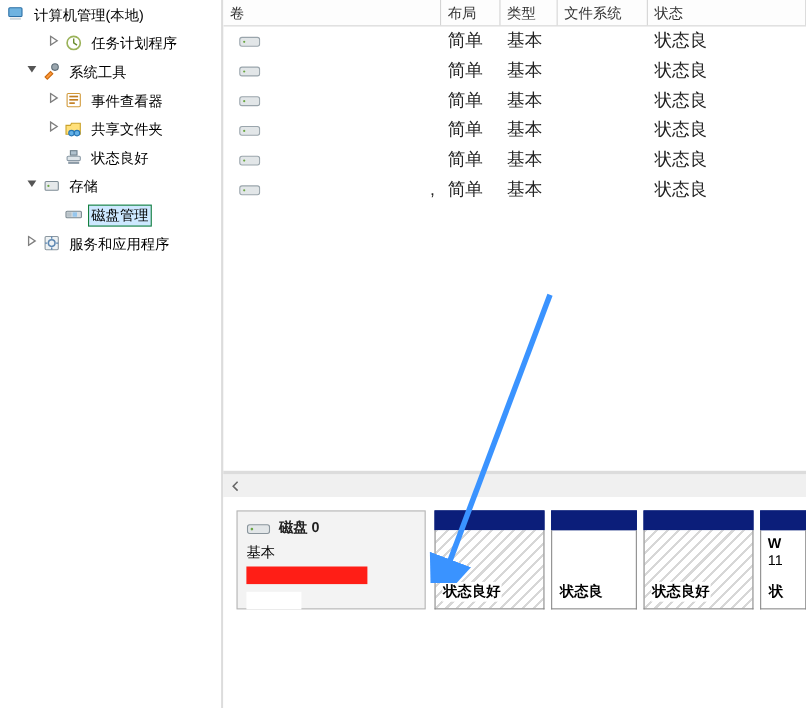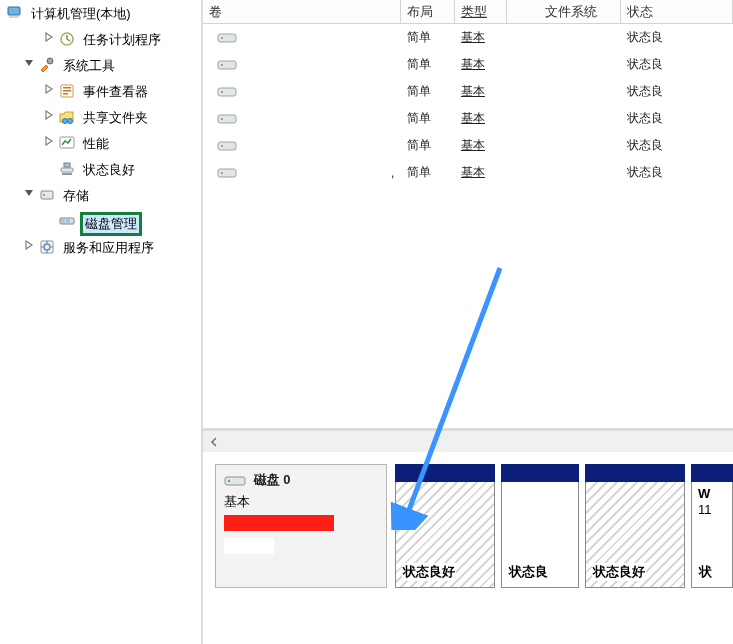--- a/index.html
+++ b/index.html
@@ -60,21 +60,21 @@
       width: 18px;
       height: 18px;
       margin-right: 4px;
       display: inline-flex;
       align-items: center;
       justify-content: center;
     }
     .tree-row .label { padding: 1px 3px; }
     .tree-row.selected .label {
       background: #cde8ff;
-      border: 3px solid #15803d;
+      border: 1px solid #15803d;
       padding: 0 2px;
     }
     
     .volumes {
       flex: 0 0 430px;
       border-bottom: 2px solid #dcdcdc;
       overflow: hidden;
     }
     .vol-header {
       display: flex;
@@ -85,34 +85,34 @@
     .vol-header .colh {
       border-right: 1px solid #d4d4d4;
       display: flex;
       align-items: center;
       padding-left: 6px;
       font-size: 13px;
       color: #333;
     }
     .col-vol   { flex: 0 0 198px; }
     .col-layout{ flex: 0 0 54px; }
-    .col-type  { flex: 0 0 52px; text-decoration: underline; }
-    .col-fs    { flex: 0 0 82px; margin-left: 32px; }
+    .col-type  { flex: 0 0 52px; }
+    .col-fs    { flex: 0 0 82px; }
     .col-stat  { flex: 1 1 auto; }
     .vol-rows { }
     .vol-row {
       display: flex;
       height: 27px;
       align-items: center;
     }
     .vol-row .cell {
       padding-left: 6px;
       display: flex;
       align-items: center;
-      font-size: 12px;
+      font-size: 16px;
       color: #222;
     }
     .vol-row .vol-icon {
       width: 20px; height: 14px;
       margin-left: 8px;
       display: inline-flex; align-items: center; justify-content: center;
     }
     .vol-row .vol-icon svg { display:block; }
 
     
@@ -135,21 +135,21 @@
     .disk-panel {
       flex: 1;
       background: #fff;
       padding: 12px 0 0 12px;
       position: relative;
       overflow:hidden;
     }
     .disk-strip {
       display:flex;
       align-items:stretch;
-      height: 124px;
+      height: 90px;
     }
     .disk-info {
       width: 172px;
       border: 1px solid #b5b5b5;
       background: #f3f3f3;
       padding: 6px 8px;
       position: relative;
     }
     .disk-info .di-icon {
       width: 22px; height: 16px;
@@ -293,34 +293,20 @@
         <span class="icon">
           <svg width="18" height="18" viewBox="0 0 18 18">
               <path d="M2 6 L6 6 L7 4 L15 4 L15 14 L2 14 Z" fill="#ffe07a" stroke="#caa22a"></path>
               <circle cx="7" cy="13" r="2.5" fill="#62b0e8" stroke="#2575b5"></circle>
               <circle cx="12" cy="13" r="2.5" fill="#62b0e8" stroke="#2575b5"></circle>
             </svg>
         </span>
         <span class="label">共享文件夹</span>
       </div>
 
-      <div class="tree-row indent-2">
-        <span class="expander">
-          <svg width="10" height="10" viewBox="0 0 10 10">
-              <path d="M2 1 L8 5 L2 9 Z" fill="none" stroke="#808080" stroke-width="1.2"></path>
-            </svg>
-        </span>
-        <span class="icon">
-          <svg width="18" height="18" viewBox="0 0 18 18">
-              <rect x="2" y="3" width="14" height="11" rx="1" fill="#fff" stroke="#8b9aa6"></rect>
-              <path d="M4 11 L7 7 L10 9 L13 5" stroke="#2f8f3f" stroke-width="1.4" fill="none"></path>
-            </svg>
-        </span>
-        <span class="label">性能</span>
-      </div>
 
       <div class="tree-row indent-2">
         <span class="expander" style="visibility:hidden"></span>
         <span class="icon">
           <svg width="18" height="18" viewBox="0 0 18 18">
               <rect x="3" y="8" width="12" height="4" rx="1" fill="#dfe6ea" stroke="#8b9aa6"></rect>
               <rect x="6" y="3" width="6" height="4" fill="#b0c2ce" stroke="#6d808c"></rect>
               <rect x="4" y="13" width="10" height="2" fill="#8b9aa6"></rect>
             </svg>
         </span>

